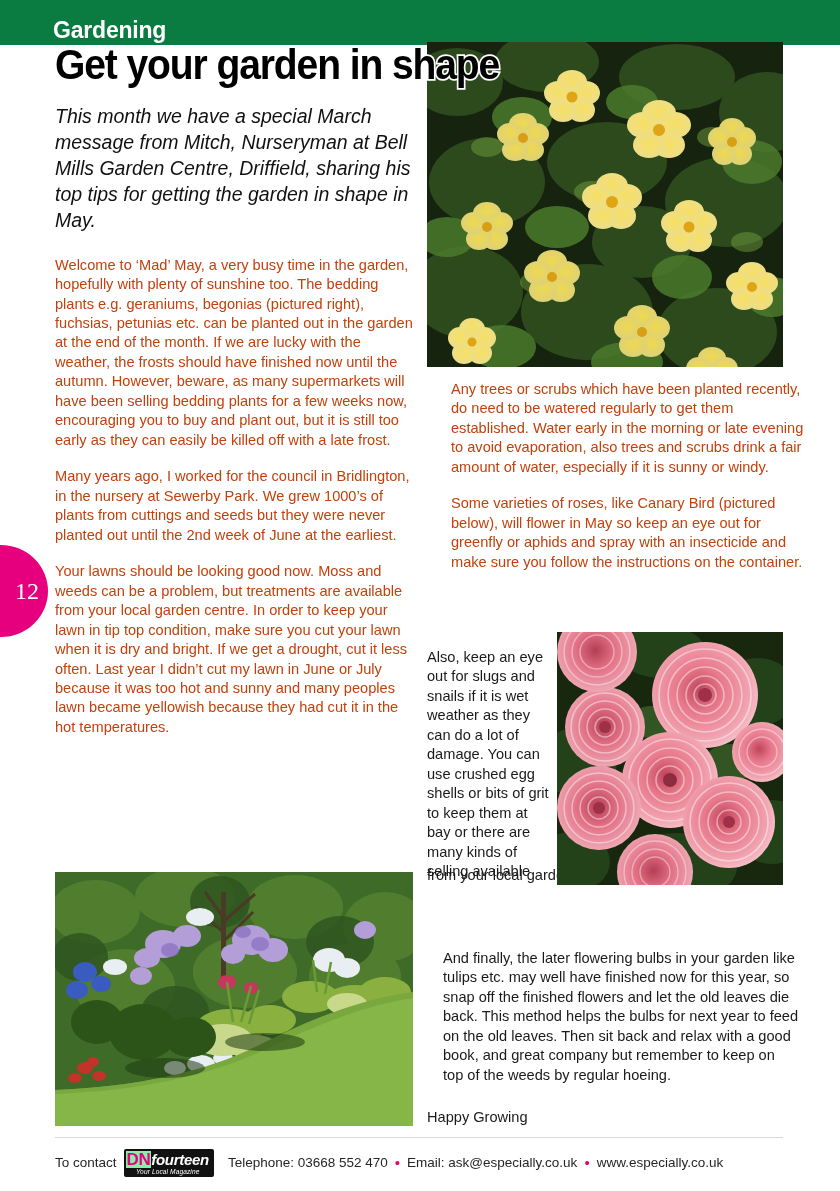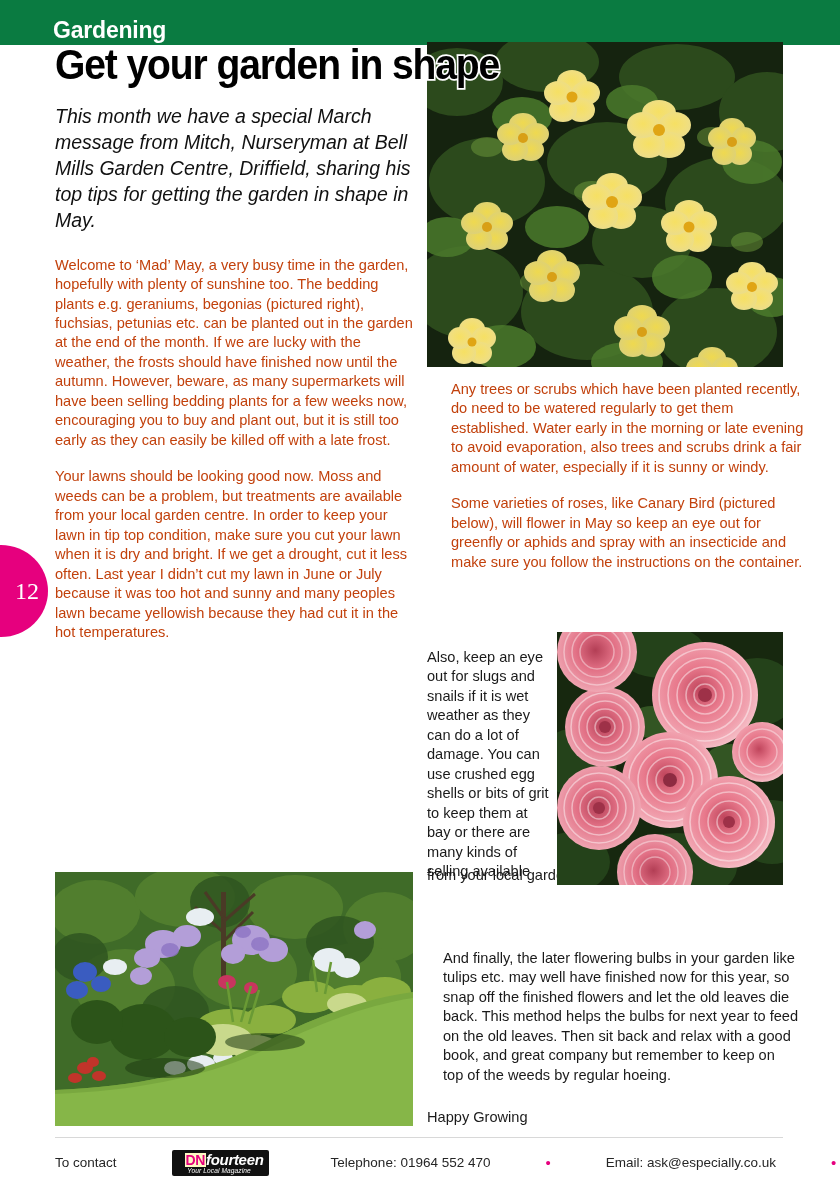--- a/index.html
+++ b/index.html
@@ -170,21 +170,20 @@
   .footer {
     position: absolute;
     left: 55px; top: 1145px;
     width: 730px;
     height: 34px;
     display: flex;
     align-items: center;
     font-size: 13.5px;
     color: #262626;
     white-space: nowrap;
-    gap: 48px;
   }
   .footer .lead { margin-right: 7px; }
   .footer .info { margin-left: 14px; }
   .bullet {
     color: #e6007e;
     font-size: 15px;
     margin: 0 7px;
     line-height: 1;
   }
 
@@ -193,27 +192,26 @@
     background: #111111;
     padding: 2px 4px 1px 2px;
     border-radius: 2px;
     line-height: 1;
     position: relative;
     top: 1px;
   }
   .logo-top { display: block; line-height: 1; white-space: nowrap; }
   .logo-dn {
     display: inline-block;
-    background: #fef9c3;
+    background: #86efac;
     color: #e6007e;
     font-weight: bold;
-    font-size: 14px;
+    font-size: 17px;
     padding: 0 1px;
     letter-spacing: -0.4px;
-    margin-left: 11px;
   }
   .logo-fourteen {
     display: inline-block;
     color: #ffffff;
     font-weight: bold;
     font-style: italic;
     font-size: 15px;
     letter-spacing: -0.3px;
     padding-right: 1px;
   }
@@ -404,20 +402,21 @@
 
 <div class="headline">Get your garden in shape</div>
 
 <div class="page-badge">
   <span class="num">12</span>
 </div>
 
 <div class="col-left">
   <p class="standfirst">This month we have a special March message from Mitch, Nurseryman at Bell Mills Garden Centre, Driffield, sharing his top tips for getting the garden in shape in May.</p>
   <p class="body">Welcome to ‘Mad’ May, a very busy time in the garden, hopefully with plenty of sunshine too. The bedding plants e.g. geraniums, begonias (pictured right), fuchsias, petunias etc. can be planted out in the garden at the end of the month. If we are lucky with the weather, the frosts should have finished now until the autumn. However, beware, as many supermarkets will have been selling bedding plants for a few weeks now, encouraging you to buy and plant out, but it is still too early as they can easily be killed off with a late frost.</p>
+  <p class="body">Many years ago, I worked for the council in Bridlington, in the nursery at Sewerby Park. We grew 1000’s of plants from cuttings and seeds but they were never planted out until the 2nd week of June at the earliest.</p>
   <p class="body">Your lawns should be looking good now. Moss and weeds can be a problem, but treatments are available from your local garden centre. In order to keep your lawn in tip top condition, make sure you cut your lawn when it is dry and bright. If we get a drought, cut it less often. Last year I didn’t cut my lawn in June or July because it was too hot and sunny and many peoples lawn became yellowish because they had cut it in the hot temperatures.</p>
 </div>
 
 <div class="garden-photo">
   <svg viewBox="0 0 358 254" preserveAspectRatio="none" width="358" height="254">
     <rect x="0" y="0" width="358" height="254" fill="#6f9b3a"></rect>
     <path d="M0 0 H358 V120 C300 128 250 150 200 175 C150 200 80 215 0 218 Z" fill="#3f6b28"></path>
     <g fill="#54812f" opacity="0.9">
       <ellipse cx="40" cy="40" rx="45" ry="32"></ellipse>
         <ellipse cx="130" cy="25" rx="50" ry="30"></ellipse>
@@ -628,18 +627,18 @@
 
 <div class="footer-rule"></div>
 <div class="footer">
   <span class="lead">To contact</span>
   <span class="logo">
     <span class="logo-top">
       <span class="logo-dn">DN</span><span class="logo-fourteen">fourteen</span>
     </span>
     <span class="logo-tagline">Your Local Magazine</span>
   </span>
-  <span class="info">Telephone: 01964 552 470</span>
+  <span class="info">Telephone: 03668 552 470</span>
   <span class="bullet">•</span>
   <span>Email: ask@especially.co.uk</span>
   <span class="bullet">•</span>
   <span>www.especially.co.uk</span>
 </div>
 
 </body></html>

